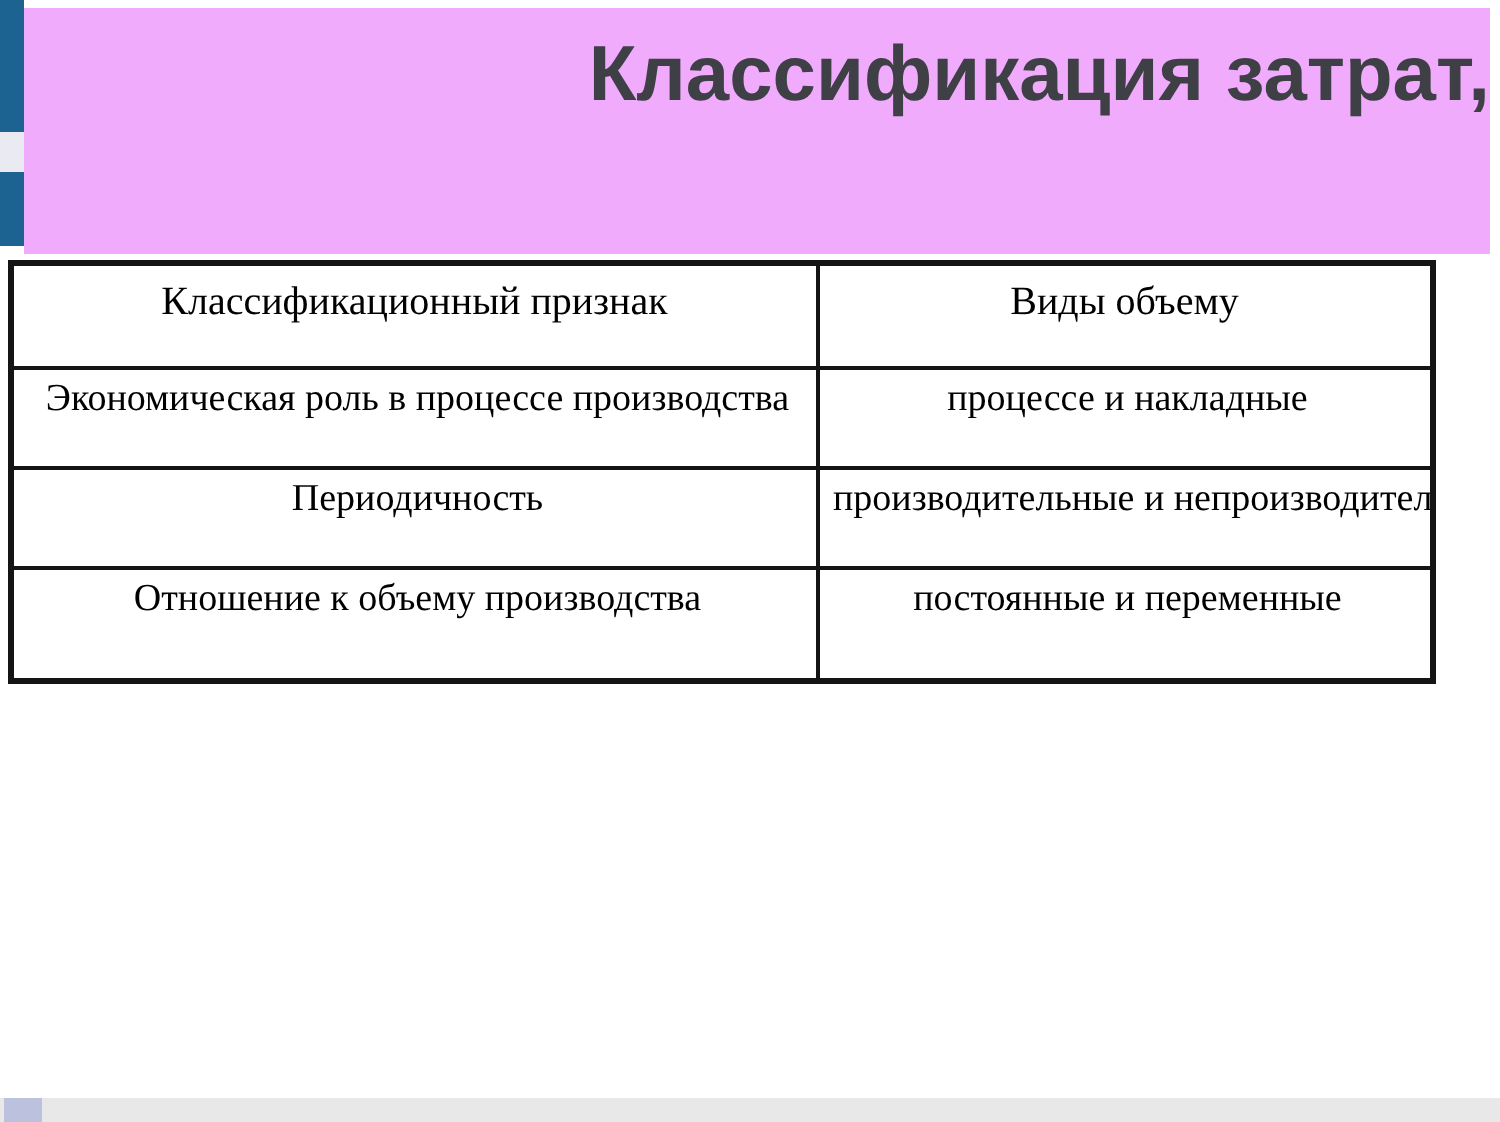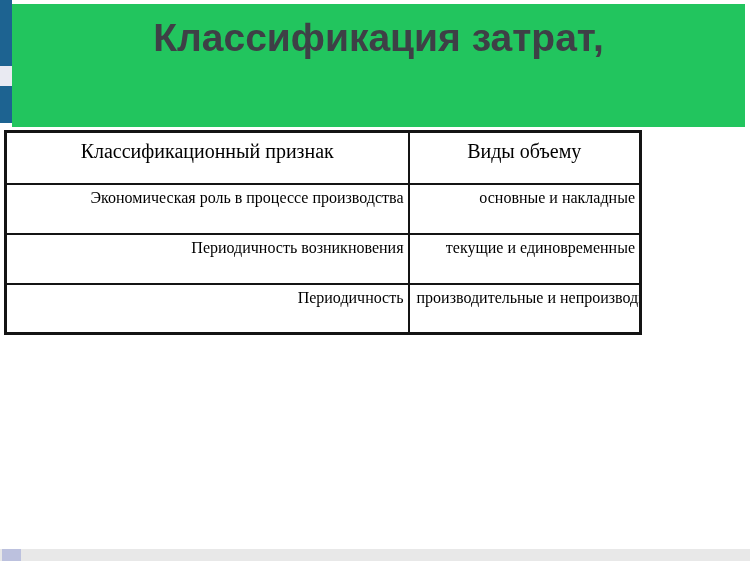--- a/index.html
+++ b/index.html
@@ -18,34 +18,34 @@
   }
   
   .accent-top    { position: absolute; left: 0; top: 0;    width: 12px; height: 66px; background: #1d6391; }
   .accent-gap    { position: absolute; left: 0; top: 66px; width: 12px; height: 20px; background: #e9eaf2; }
   .accent-bottom { position: absolute; left: 0; top: 86px; width: 12px; height: 37px; background: #1d6391; }
   
   .title-block {
     position: absolute;
     left: 12px; top: 4px;
     width: 733px; height: 123px;
-    background: #22c55e;
+    background: #f0abfc;
     color: #3e4046;
     font-family: "Liberation Sans", sans-serif;
     font-weight: 700;
     font-size: 39px;
     line-height: 46px;
-    text-align: center;
+    text-align: right;
     padding-top: 11px;
   }
   
   table.cls {
     position: absolute;
     left: 4px; top: 130px;
-    width: 638px;
+    width: 714px;
     border-collapse: collapse;
     table-layout: fixed;
     background: #ffffff;
     border: 3px solid #141414;
   }
   table.cls col.c1 { width: 403px; }
   table.cls th, table.cls td {
     border: 2px solid #141414;
     vertical-align: top;
     white-space: nowrap;
@@ -54,22 +54,22 @@
     color: #000000;
   }
   table.cls th {
     height: 52px;
     font-size: 20px;
     text-align: center;
     padding-top: 7px;
   }
   table.cls td {
     height: 50px;
-    font-size: 16px;
-    text-align: right;
+    font-size: 19px;
+    text-align: center;
     padding: 4px 4px 0 7px;
   }
   table.cls tr.last td { height: 57px; }
   
   .footer-strip  { position: absolute; left: 0; top: 549px; width: 750px; height: 12px; background: #e8e8e8; }
   .footer-square { position: absolute; left: 2px; top: 549px; width: 19px; height: 12px; background: #bcc1de; }
 </style>
 </head>
 <body>
 
@@ -90,29 +90,29 @@
       </colgroup>
     <thead>
       <tr>
         <th>Классификационный признак</th>
         <th>Виды объему</th>
       </tr>
     </thead>
     <tbody>
       <tr>
         <td>Экономическая роль в процессе производства</td>
-        <td>основные и накладные</td>
-      </tr>
-      <tr>
-        <td>Периодичность возникновения</td>
-        <td>текущие и единовременные</td>
+        <td>процессе и накладные</td>
       </tr>
       <tr>
         <td>Периодичность</td>
         <td>производительные и непроизводительные</td>
+      </tr>
+      <tr class="last">
+        <td>Отношение к объему производства</td>
+        <td>постоянные и переменные</td>
       </tr>
     </tbody>
   </table>
 
   <div class="footer-strip"></div>
   <div class="footer-square"></div>
 
 </div>
 
 </body></html>

